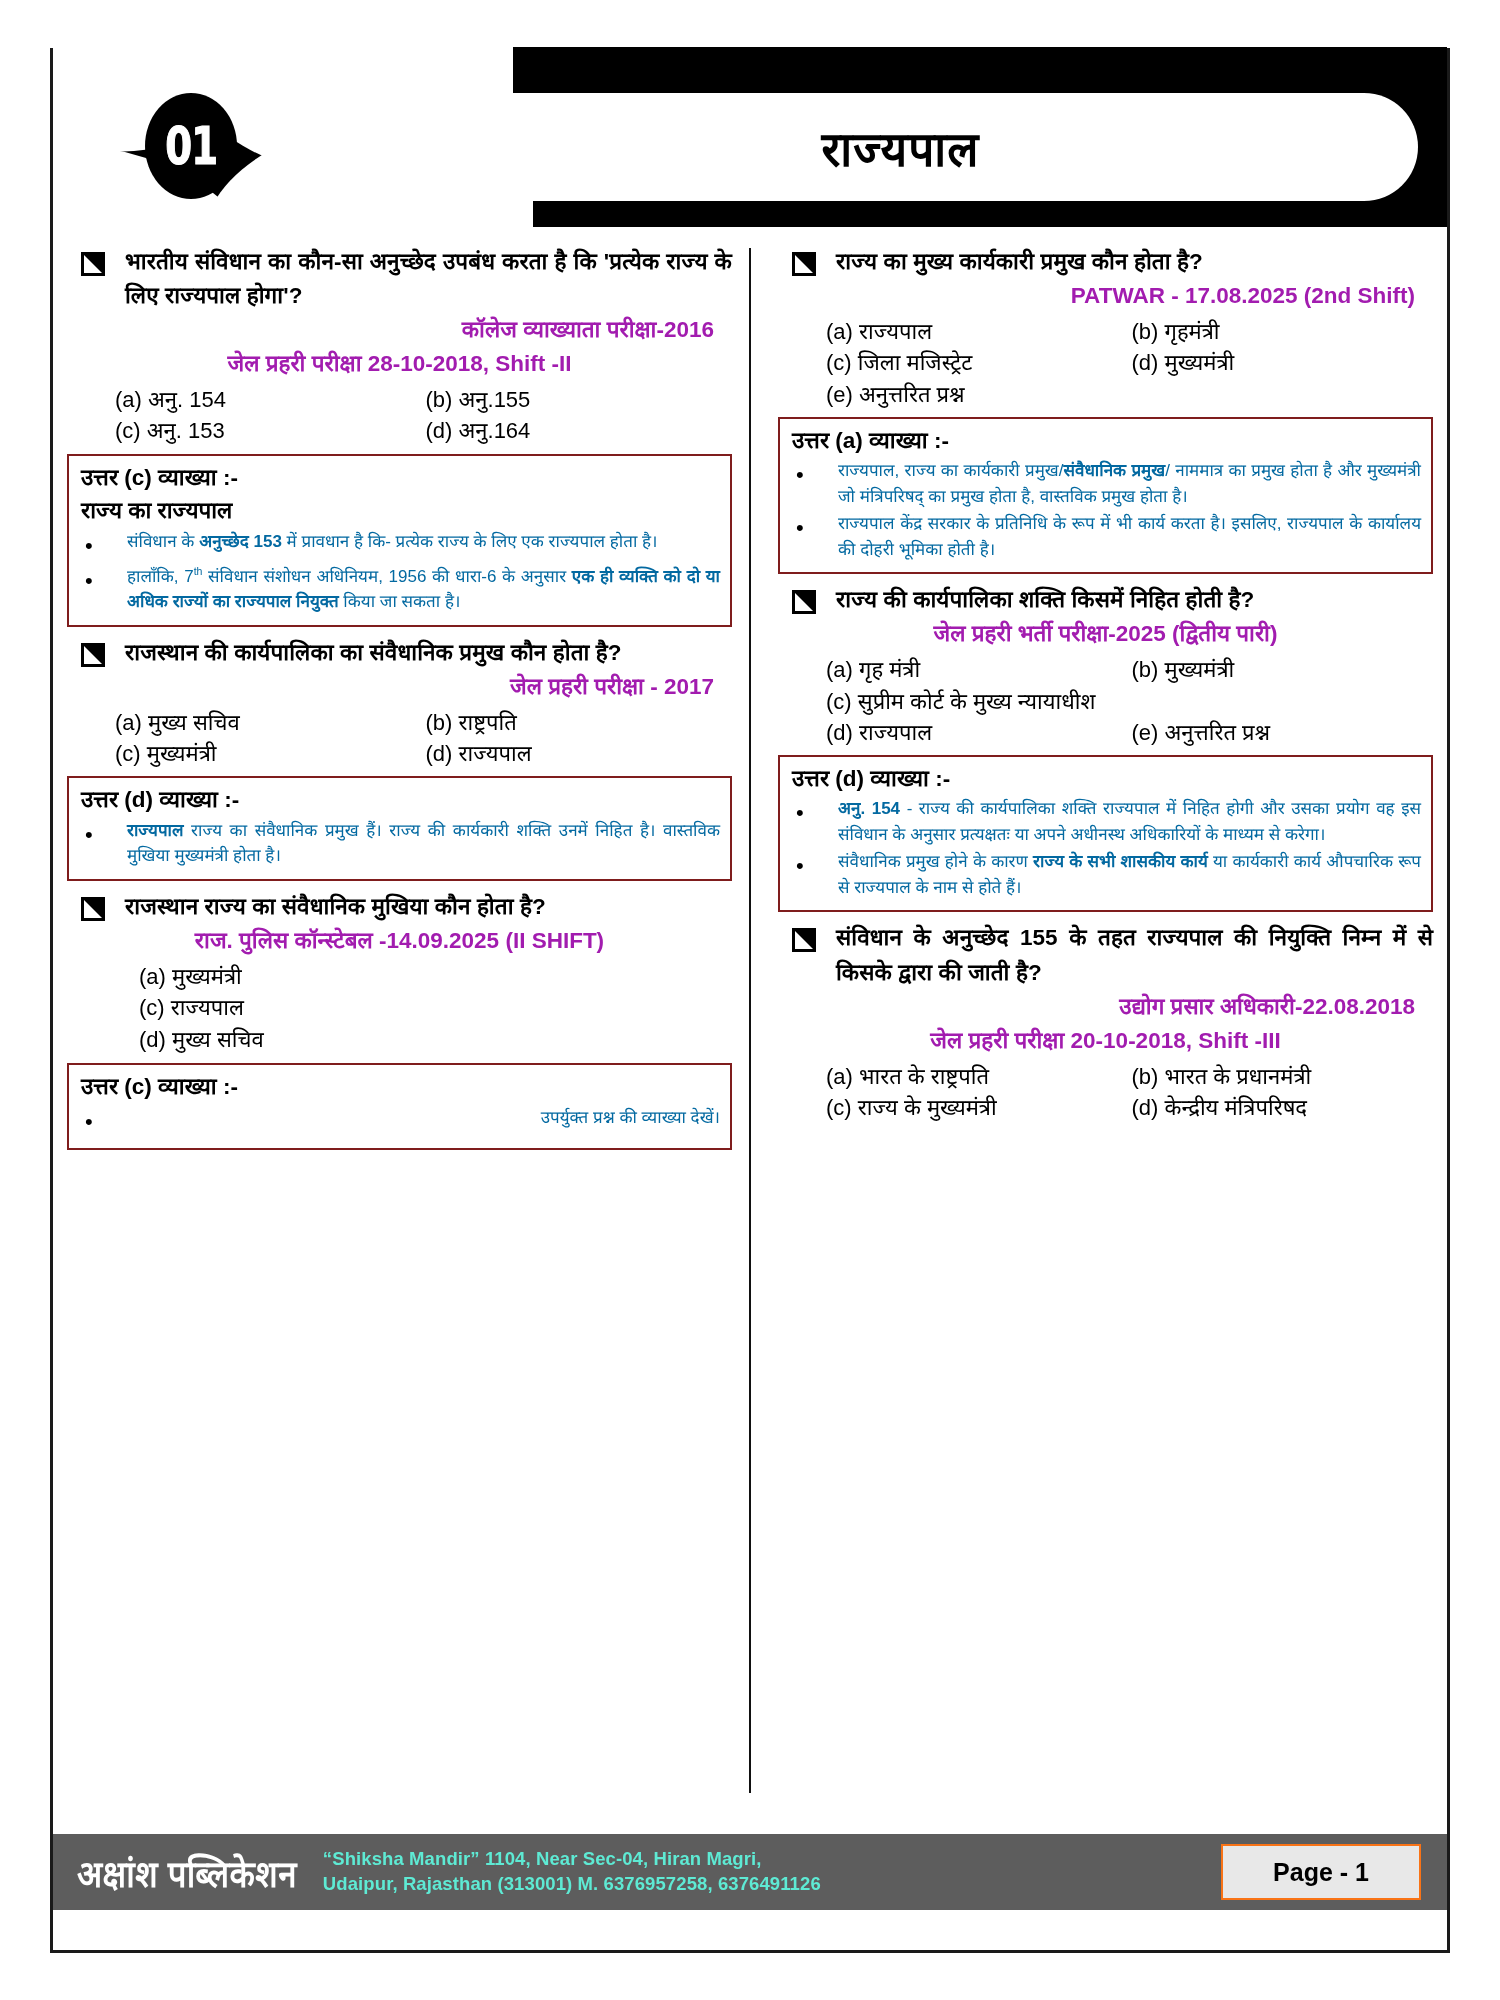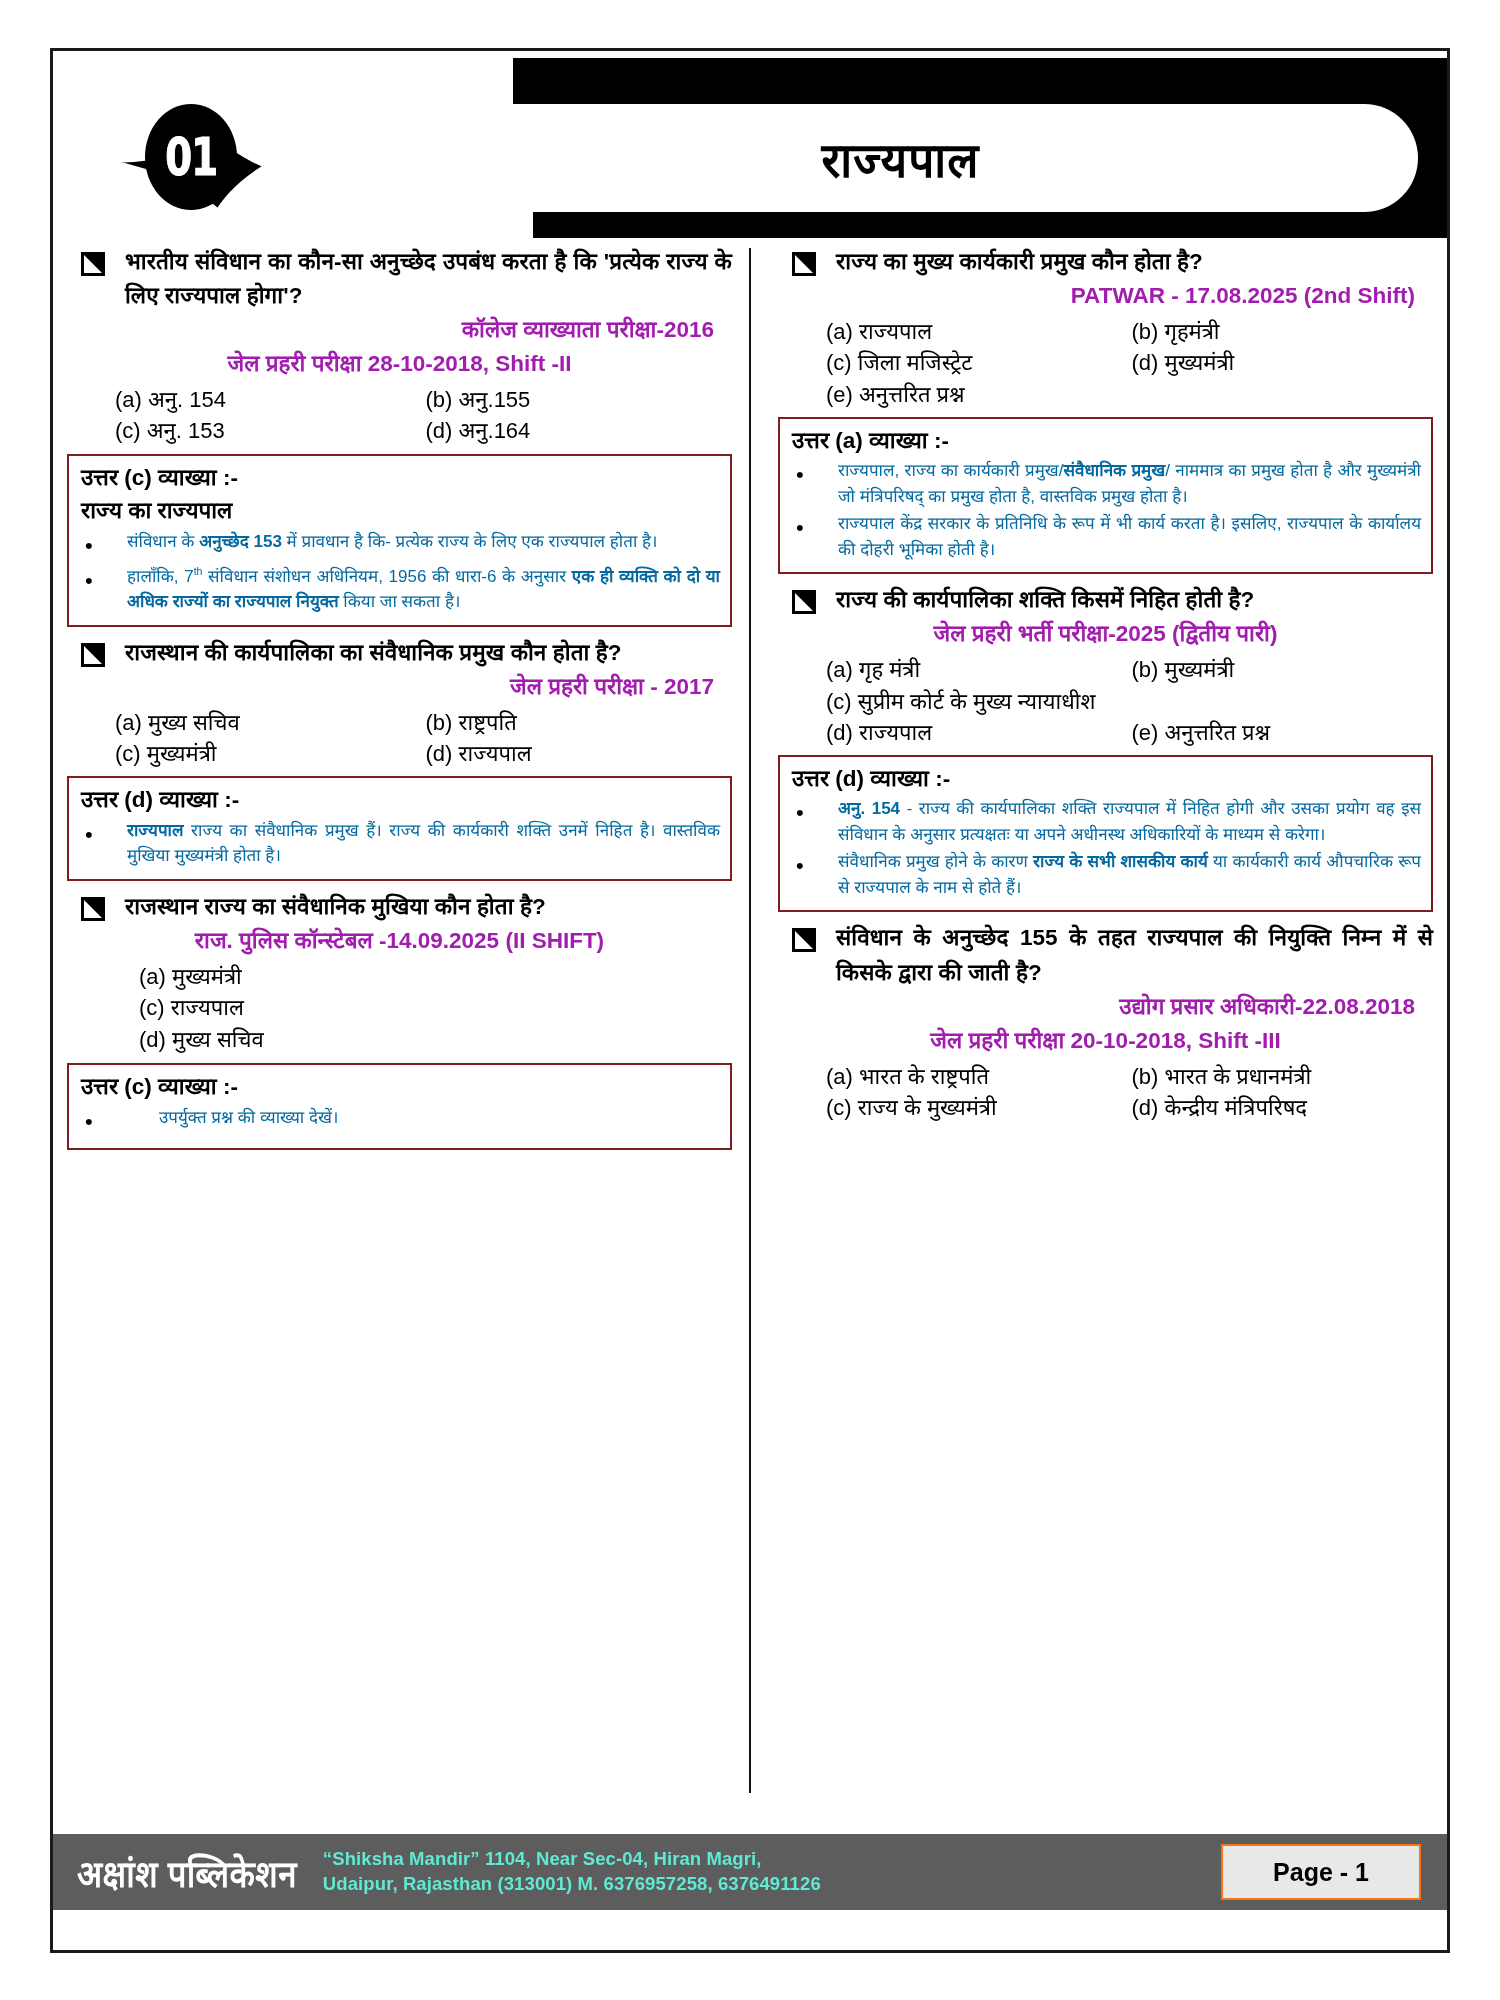--- a/index.html
+++ b/index.html
@@ -27,21 +27,21 @@
     top: 48px;
     width: 1400px;
     height: 1905px;
     border: 3px solid #1a1a1a;
   }
 
   
   .header {
     position: absolute;
     left: 53px;
-    top: 58px;
+    top: 47px;
     width: 1394px;
     height: 180px;
     background: #000000;
     overflow: hidden;
   }
   
   .header-wave-a {
     position: absolute;
     left: -70px;
     top: -105px;
@@ -233,21 +233,21 @@
     padding-left: 4px;
   }
   .btext {
     flex: 1 1 auto;
     font-size: 17px;
     line-height: 1.5;
     text-align: justify;
     text-justify: inter-word;
     color: #0369a1;
   }
-  .btext.nojust { text-align: left; margin-left: 32px; }
+  .btext.nojust { text-align: right; margin-left: 32px; }
   b, strong { font-weight: 700; }
   sup { font-size: 0.62em; vertical-align: super; }
 
   
   .footer {
     position: absolute;
     left: 53px;
     top: 1834px;
     width: 1394px;
     height: 76px;

